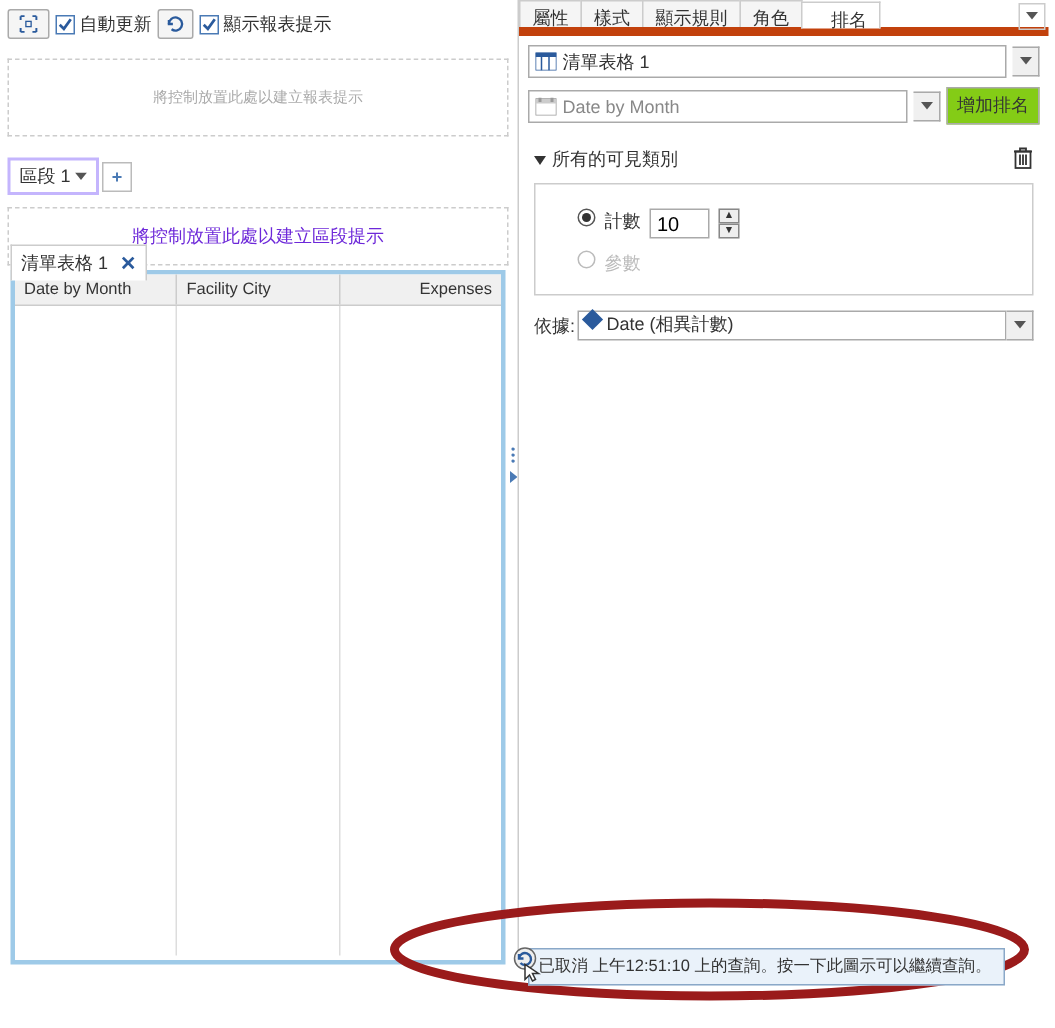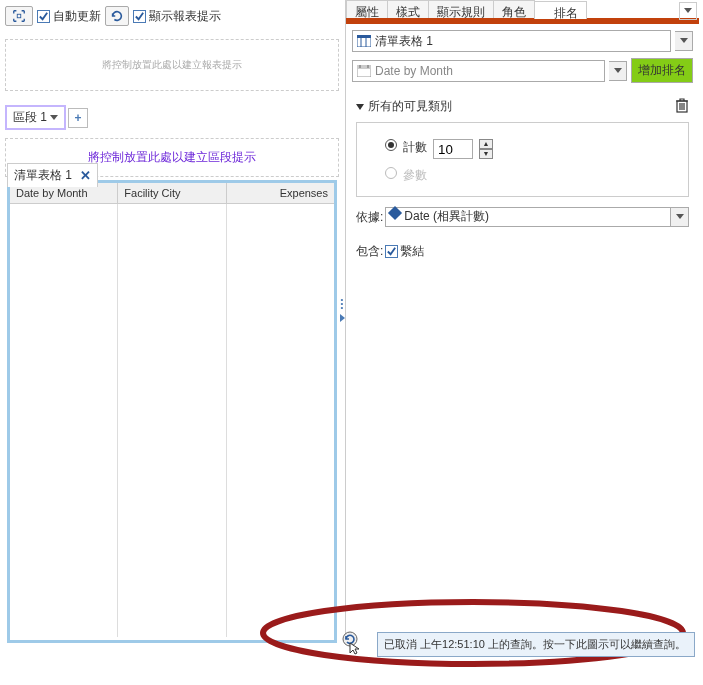--- a/index.html
+++ b/index.html
@@ -66,21 +66,21 @@
 .label-row { display: flex; align-items: center; gap: 2px; margin: 10px 10px 16px 10px; }
 .dep-select { flex: 1; display: flex; }
 .dep-select-main { flex: 1; border: 1px solid #aaa; height: 20px; display: flex; align-items: flex-start; gap: 4px; padding: 0 4px; background: #fff; }
 
 .collapse-tab { position: absolute; left: 339px; top: 280px; width: 6px; height: 60px; display: flex; flex-direction: column; align-items: center; justify-content: center; cursor: pointer; }
 .collapse-tab .dots { color: #4a7ab5; font-size: 8px; line-height: 4px; }
 .collapse-tab .tri { width: 0; height: 0; border-top: 4px solid transparent; border-bottom: 4px solid transparent; border-left: 5px solid #4a7ab5; margin-top: 4px; }
 
 .annotation-ellipse { position: absolute; left: 258px; top: 596px; width: 430px; height: 74px; pointer-events: none; }
 
-.tooltip-box { position: absolute; left: 377px; top: 632px; width: 318px; border: 1px solid #8aa8c8; background: #eaf2fa; padding: 4px 6px; font-size: 11px; line-height: 1.4; z-index: 5; }
+.tooltip-box { position: absolute; left: 352px; top: 632px; width: 318px; border: 1px solid #8aa8c8; background: #eaf2fa; padding: 4px 6px; font-size: 11px; line-height: 1.4; z-index: 5; }
 .cursor-icon { position: absolute; left: 340px; top: 631px; z-index: 6; }
 
 .icon-table { width: 14px; height: 12px; }
 .icon-cal { width: 14px; height: 12px; }
 .icon-diamond { display: inline-block; width: 10px; height: 10px; background: #2a5a9c; transform: rotate(45deg); }
 </style>
 </head>
 <body>
 
 <div class="left-panel">
@@ -243,29 +243,20 @@
         <span>Date (相異計數)</span>
       </div>
       <div class="dropdown-arrow">
         <svg width="8" height="6">
             <path d="M0 0 L4 5 L8 0" fill="#555"></path>
           </svg>
       </div>
     </div>
   </div>
 
-  <div class="label-row">
-    <span>包含:</span>
-    <span class="checkbox">
-      <svg viewBox="0 0 12 12">
-          <path d="M2 6 L5 9 L10 2" stroke="#2a5a9c" stroke-width="2" fill="none"></path>
-        </svg>
-    </span>
-    <span>繫結</span>
-  </div>
 </div>
 
 <svg class="annotation-ellipse" viewBox="0 0 430 74">
   <ellipse cx="215" cy="37" rx="210" ry="31" fill="none" stroke="#9a1b1b" stroke-width="6"></ellipse>
 </svg>
 
 <span class="cursor-icon">
   <svg width="24" height="24" viewBox="0 0 24 24">
     <circle cx="10" cy="8" r="7" fill="#eee" stroke="#666"></circle>
     <path d="M6 8 A4 4 0 1 1 7 11" stroke="#2a5a9c" stroke-width="1.6" fill="none"></path>

